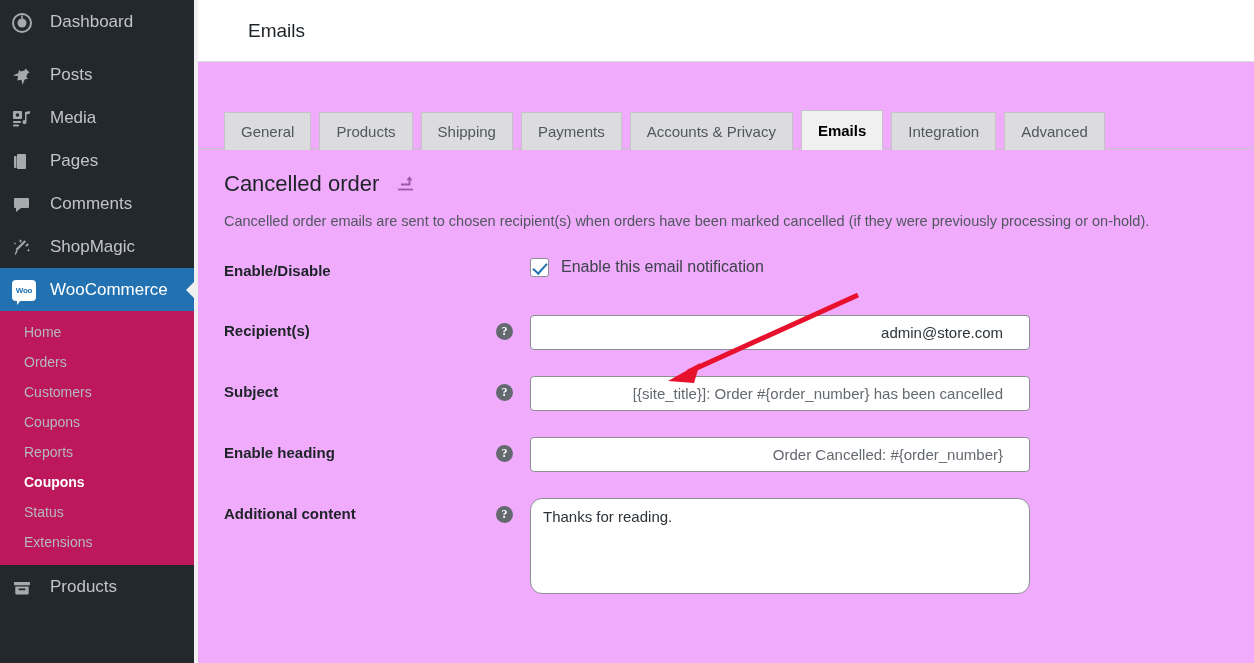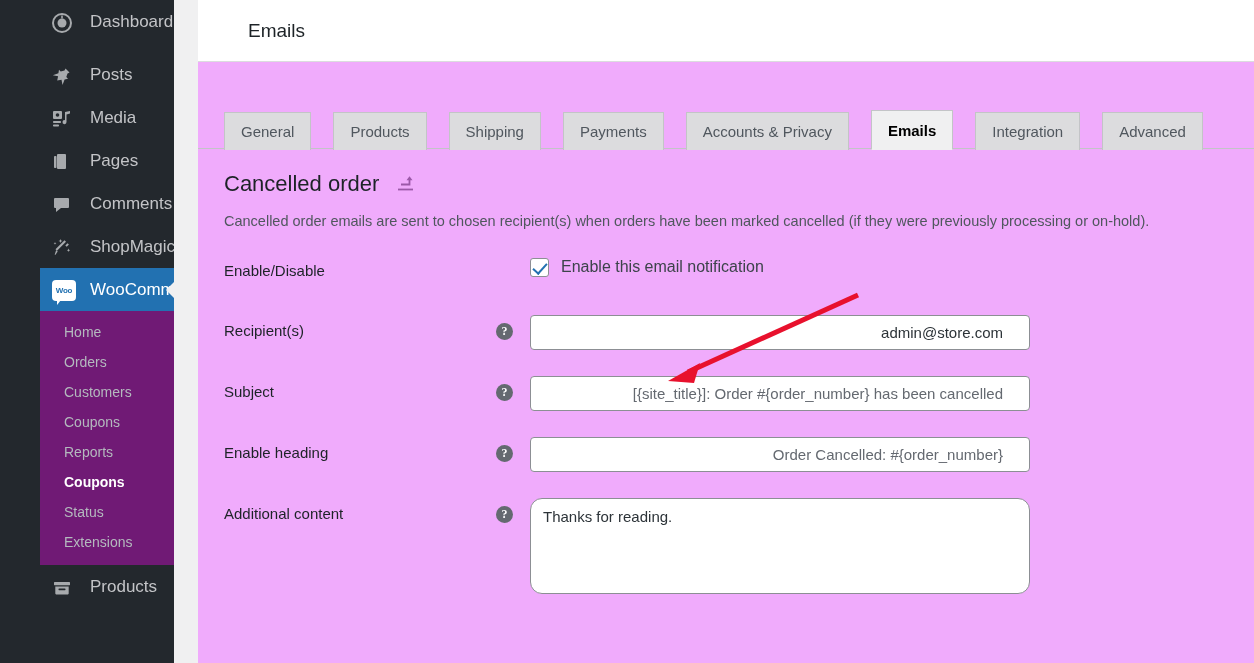--- a/index.html
+++ b/index.html
@@ -8,25 +8,24 @@
     width: 1254px; height: 663px;
     overflow: hidden;
     font-family: "Liberation Sans", sans-serif;
     background: #f0f0f1;
   }
   #root { position: relative; width: 1254px; height: 663px; }
 
   
   #sidebar {
     position: absolute; left: 0; top: 0;
-    width: 174px; height: 663px;
+    width: 194px; height: 663px;
     background: #23282d;
     color: #b4b9be;
     overflow: hidden;
-    padding-left: 40px;
   }
   .menu-item {
     display: flex; align-items: center;
     height: 43px;
     padding-left: 12px;
     font-size: 17px;
     color: #c3c4c7;
     position: relative;
     cursor: pointer;
   }
@@ -62,21 +61,21 @@
     letter-spacing: -0.3px;
   }
   .woo-badge::after {
     content: "";
     position: absolute; left: 5px; bottom: -4px;
     border-style: solid;
     border-width: 5px 4px 0 0;
     border-color: #fff transparent transparent transparent;
   }
   #submenu {
-    background: #701a75;
+    background: #be185d;
     padding: 6px 0 8px 0;
   }
   .sub-item {
     font-size: 14px;
     color: #b4b9be;
     padding: 7px 0 7px 24px;
     cursor: pointer;
     white-space: nowrap;
   }
   .sub-item.active { color: #fff; font-weight: bold; }
@@ -109,21 +108,21 @@
     border-bottom: 1px solid #c3c4c7;
   }
   #tabs { display: flex; align-items: flex-end; height: 39px; }
   .tab {
     height: 38px;
     padding: 0 16px;
     display: flex; align-items: center;
     background: #dcdcde;
     border: 1px solid #c3c4c7;
     border-bottom: none;
-    margin-right: 22px;
+    margin-right: 8px;
     font-size: 15px;
     color: #50575e;
     cursor: pointer;
     position: relative;
     top: 1px;
   }
   .tab.active {
     background: #f0f0f1;
     color: #000;
     font-weight: bold;
@@ -160,21 +159,21 @@
   .row {
     display: flex;
     align-items: flex-start;
     margin-bottom: 26px;
     min-height: 34px;
   }
   .row-label {
     width: 272px;
     flex: 0 0 272px;
     font-size: 15px;
-    font-weight: normal;
+    font-weight: bold;
     color: #1d2327;
     padding-top: 7px;
   }
   .help-cell {
     width: 24px; flex: 0 0 24px;
     padding-top: 8px;
   }
   .help-ico {
     width: 17px; height: 17px;
     border-radius: 50%;

